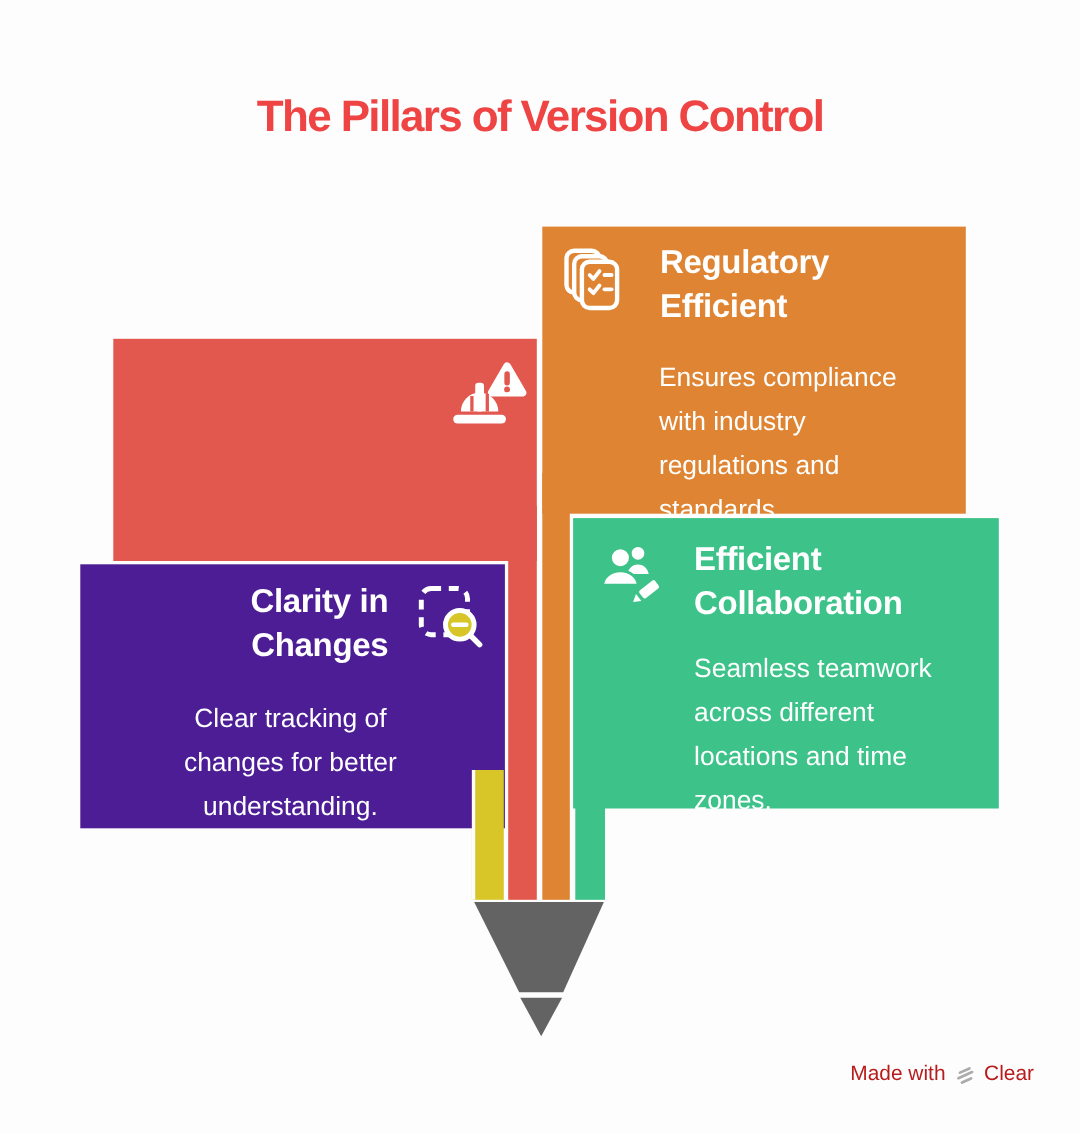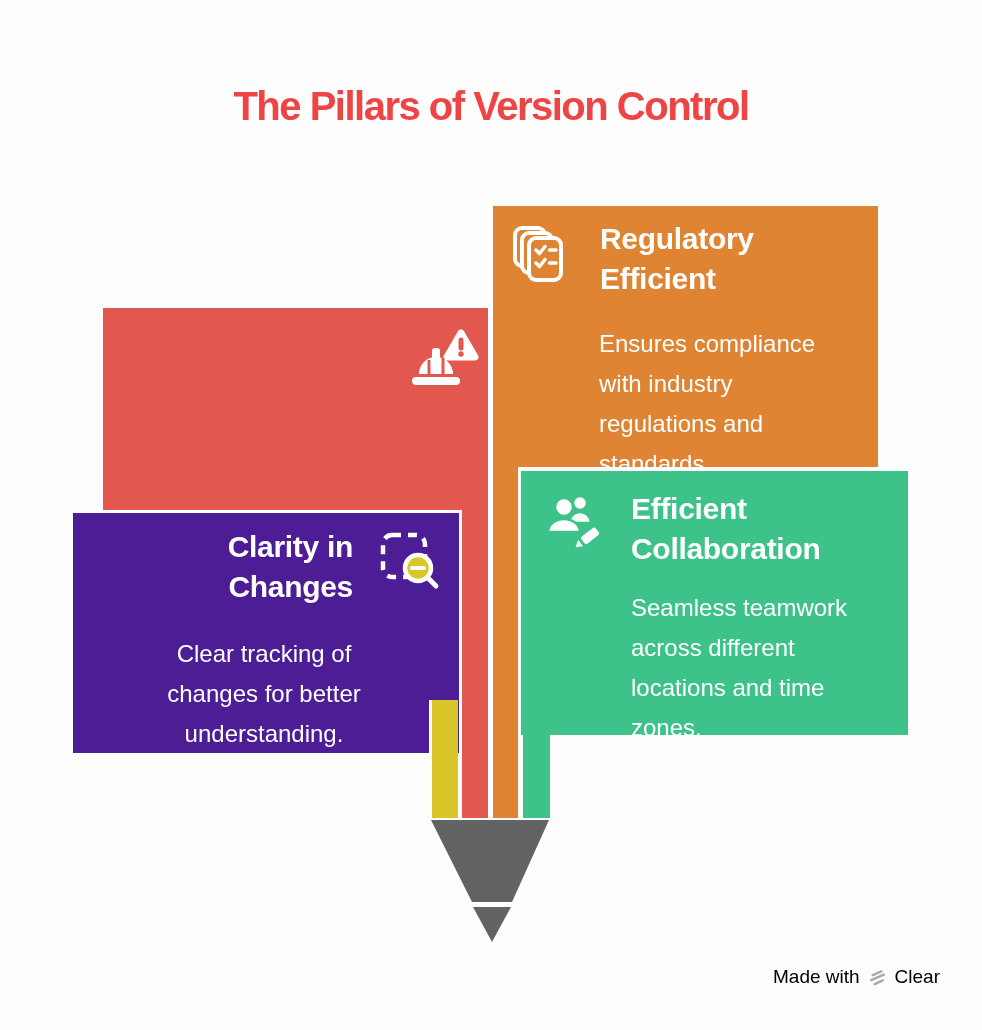--- a/index.html
+++ b/index.html
@@ -43,21 +43,21 @@
   #card-yellow .icon       {top:19px;right:19px;width:60px;height:60px;}
   #card-yellow .card-title {top:14px;right:106px;width:175px;text-align:right;}
   #card-yellow .card-body  {top:121px;left:71px;right:75px;text-align:center;}
 
   #card-green .icon       {top:21px;left:24px;width:60px;height:60px;}
   #card-green .card-title {top:18px;left:110px;width:245px;}
   #card-green .card-body  {top:117px;left:110px;width:248px;}
 
   
   #footer{position:absolute;right:42px;top:966px;display:flex;align-items:center;gap:7px;
-          font-size:19px;color:#000000;z-index:2;}
+          font-size:19px;color:#b91c1c;z-index:2;}
   #footer svg{display:block;}
 </style>
 </head>
 <body>
 
 <div id="canvas">
 
   <h1 id="page-title">The Pillars of Version Control</h1>
 
   <div class="tail" id="tail-yellow" style="background: rgb(216, 198, 41);"></div>

